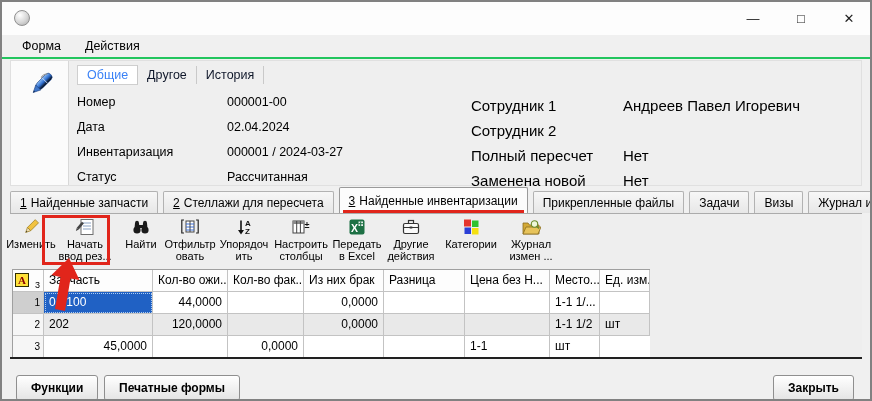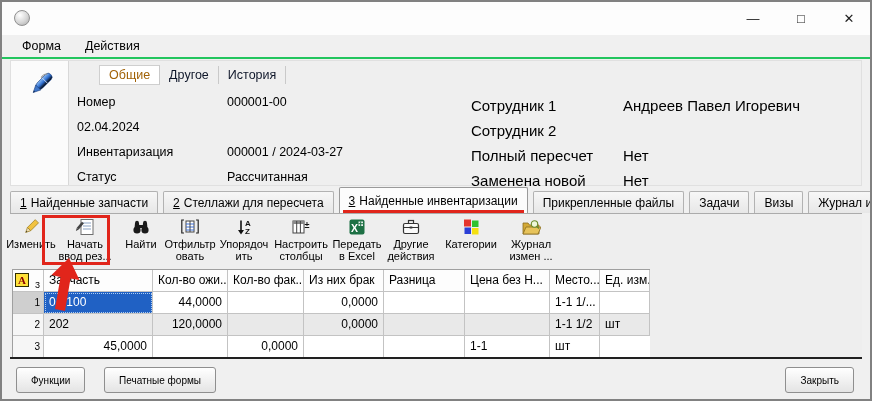--- a/index.html
+++ b/index.html
@@ -20,21 +20,21 @@
   
   .menubar{position:absolute;left:0;top:33px;right:0;height:24px;display:flex;align-items:center;
     padding-left:10px;gap:4px;border-bottom:2px solid #22c55e;background:#f0f0f0;}
   .menu-item{padding:2px 10px;font-size:12.5px;}
   
   .form-panel{position:absolute;left:8px;top:58px;right:8px;height:126px;background:#efefef;border:1px solid #e0e0e0;}
   .icon-strip{position:absolute;left:0;top:0;bottom:0;width:58px;background:#fbfbfb;border-right:1px solid #d8d8d8;}
   .pen-wrap{position:absolute;left:10px;top:4px;}
   .inner-tabs{position:absolute;left:66px;top:3px;height:21px;display:flex;align-items:center;font-size:12.5px;}
   .itab{padding:2px 9px;border-right:1px solid #c9c9c9;color:#0f172a;}
-  .itab.active{background:#ffffff;color:#a16207;border:1px solid #cfcfcf;border-right:1px solid #c9c9c9;margin-left:22px;}
+  .itab.active{background:#ffffff;color:#3b82f6;border:1px solid #cfcfcf;border-right:1px solid #c9c9c9;}
   .fields{position:absolute;left:66px;top:28px;font-size:12.5px;}
   .frow{display:flex;height:25px;align-items:center;}
   .flabel{width:150px;}
   .fvalue{white-space:nowrap;}
   .fields-right{position:absolute;left:460px;top:32px;font-size:15px;}
   .fields-right .flabel{width:152px;}
   
   .tabstrip{position:absolute;left:8px;top:184px;right:8px;height:27px;display:flex;align-items:flex-end;}
   .ptab{height:22px;display:flex;align-items:center;justify-content:center;padding:0 9px;margin-right:5px;
     background:linear-gradient(#f7f7f7,#e7e7e7);border:1px solid #b2b2b2;border-bottom:none;
@@ -60,22 +60,22 @@
     font-family:"Liberation Serif",serif;font-weight:bold;font-size:11px;line-height:12px;text-align:center;color:#8b0000;}
   .corner-count{position:absolute;right:3px;bottom:1px;font-size:9px;line-height:9px;}
   .rowhead{background:#f6f6f6;font-size:10px;text-align:right;padding:0 3px;line-height:21px;}
   .rowhead.cur{background:#cfcfcf;}
   .num{text-align:right;}
   .alt{background:var(--row_alt,#e9e9e9);}
   .sel{background:var(--selection,#2061c4);color:#fff;outline:1px dotted #aecdf2;outline-offset:-2px;}
   .heavyline{position:absolute;left:0;right:0;top:143px;height:3px;background:#202020;}
   
   .footer{position:absolute;left:8px;top:357px;right:8px;height:40px;background:#f0f0f0;}
-  .btn{position:absolute;top:8px;height:26px;padding:0 14px;display:flex;align-items:center;justify-content:center;
-    border:1px solid #8f8f8f;border-radius:3px;background:linear-gradient(#ffffff,#e4e4e4);font-size:10px;white-space:nowrap;}
+  .btn{position:absolute;top:16px;height:26px;padding:0 14px;display:flex;align-items:center;justify-content:center;
+    border:1px solid #8f8f8f;border-radius:3px;background:linear-gradient(#ffffff,#e4e4e4);font-size:12px;white-space:nowrap;font-weight:bold;}
   
   .annot-box{position:absolute;left:40px;top:213px;width:68px;height:50px;border:3px solid var(--annotation,#e1251b);z-index:5;pointer-events:none;}
   .annot-arrow{position:absolute;left:0;top:0;z-index:6;pointer-events:none;}
   .arrow-fill{fill:var(--annotation,#e1251b);}
   .excel-bg{fill:var(--excel_green,#1d7044);}
 </style>
 </head>
 <body>
 
 <div class="window">
@@ -122,20 +122,21 @@
       <div class="itab">Другое</div>
       <div class="itab">История</div>
     </div>
 
     <div class="fields">
       <div class="frow">
         <div class="flabel">Номер</div>
         <div class="fvalue">000001-00</div>
       </div>
       <div class="frow">
+        <div class="flabel">Дата</div>
         <div class="fvalue">02.04.2024</div>
       </div>
       <div class="frow">
         <div class="flabel">Инвентаризация</div>
         <div class="fvalue">000001 / 2024-03-27</div>
       </div>
       <div class="frow">
         <div class="flabel">Статус</div>
         <div class="fvalue">Рассчитанная</div>
       </div>

